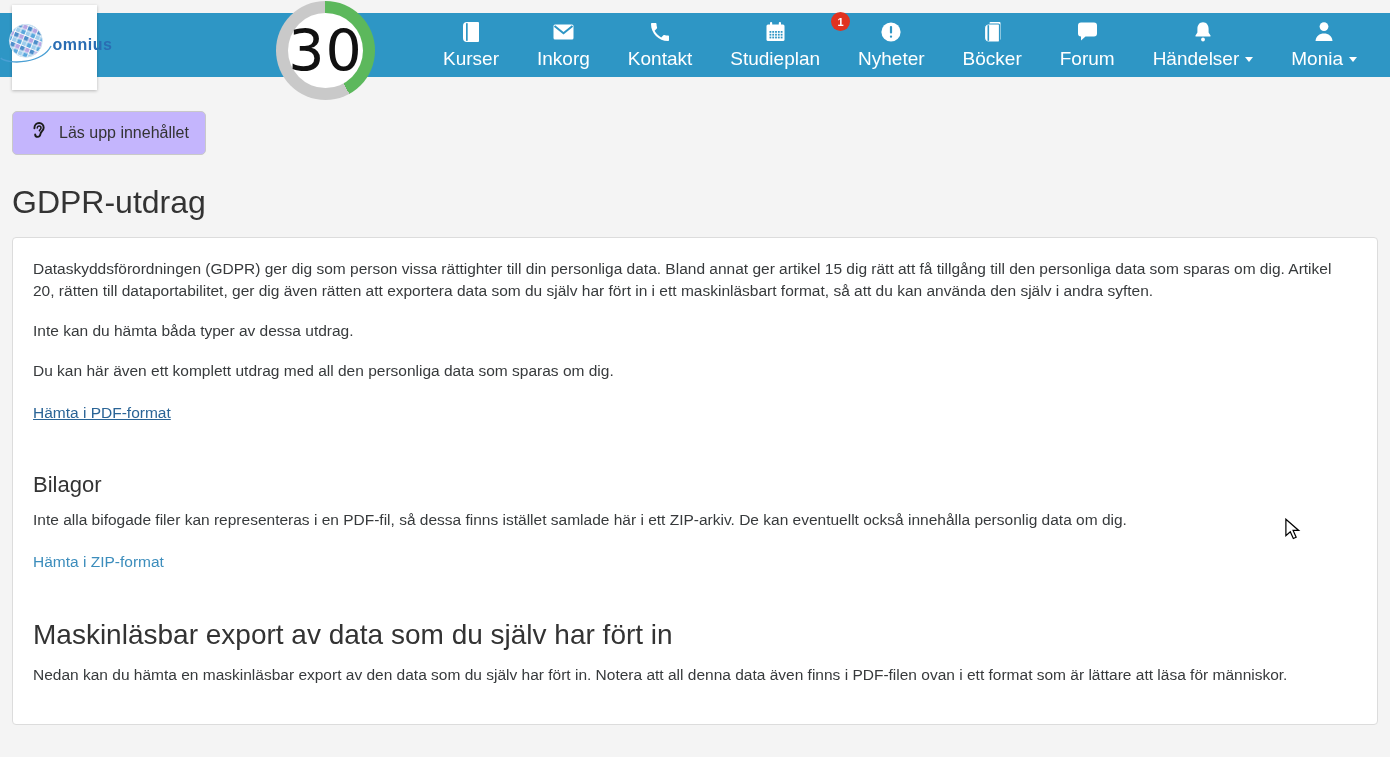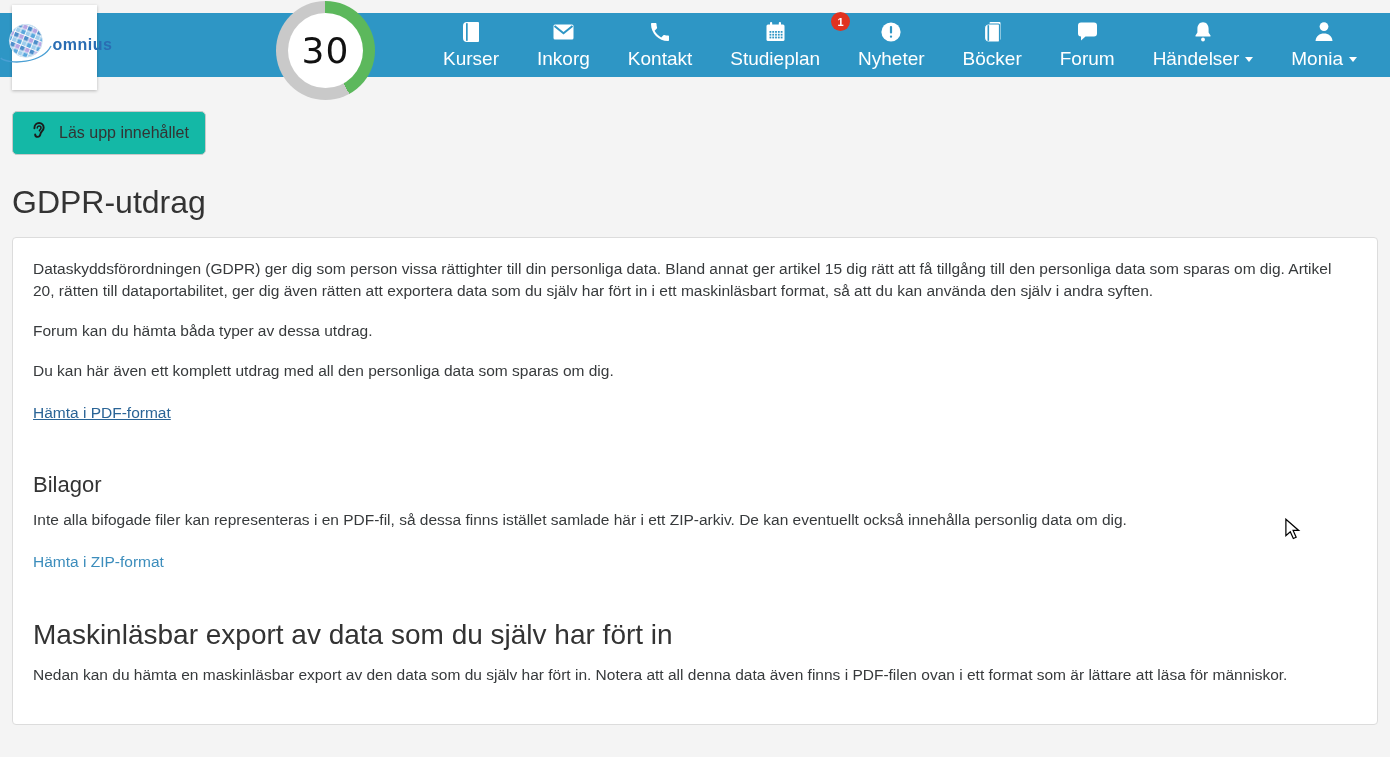--- a/index.html
+++ b/index.html
@@ -32,21 +32,21 @@
   .logo-inner{display:flex;flex-direction:row;align-items:center;}
   .logo-text{color:#2a6db3;font-size:16px;font-weight:600;letter-spacing:.5px;margin-top:-6px;}
   .timer{
     position:absolute;left:276px;top:1px;width:99px;height:99px;border-radius:50%;
     display:flex;align-items:center;justify-content:center;z-index:3;
     background:conic-gradient(var(--ring) 0 42%, var(--track) 42% 100%);
   }
   .timer-inner{
     width:75px;height:75px;border-radius:50%;background:#fff;
     display:flex;align-items:center;justify-content:center;
-    font-size:36px;color:#111;letter-spacing:1px;font-family:"DejaVu Sans",sans-serif;
+    font-size:57px;color:#111;letter-spacing:1px;font-family:"DejaVu Sans",sans-serif;
   }
   .nav-items{
     position:absolute;right:14px;top:13px;height:64px;display:flex;align-items:center;
   }
   .nav-item{
     display:flex;flex-direction:column;align-items:center;gap:4px;
     padding:0 19px;color:#fff;text-decoration:none;cursor:pointer;position:relative;
   }
   .nav-icon{position:relative;height:24px;display:flex;align-items:flex-end;}
   .nav-label{font-size:19px;white-space:nowrap;display:flex;align-items:center;gap:6px;text-align:right;}
@@ -55,21 +55,21 @@
     background:var(--badge-bg);color:#fff;font-size:11px;font-weight:bold;
     display:flex;align-items:center;justify-content:center;padding:0 5px;
   }
   .caret{
     width:0;height:0;border-left:4.5px solid transparent;border-right:4.5px solid transparent;
     border-top:5px solid #fff;display:inline-block;
   }
   
   .read-btn{
     display:inline-flex;align-items:center;gap:10px;margin:12px 0 0 12px;
-    background:#14b8a6;border:1px solid #c9c9c9;border-radius:5px;
+    background:#c4b5fd;border:1px solid #c9c9c9;border-radius:5px;
     padding:8px 16px;font-size:16px;color:#333;cursor:pointer;
     font-family:inherit;
   }
   h1.page-title{
     margin:30px 12px 0 12px;font-size:32px;font-weight:500;color:#333;line-height:1.1;
   }
   .card{
     margin:17px 12px 0 12px;background:#fff;border:1px solid var(--card-border);
     border-radius:4px;padding:20px;
   }
@@ -236,21 +236,21 @@
       <path d="M9.9 8.4 c0-1.4 1-2.4 2.3-2.4 1.3 0 2.2 1 2.2 2.3 0 1.6-1.6 1.9-1.9 3.4" fill="none" stroke="#1c1c1c" stroke-width="1.8" stroke-linecap="round"></path>
     </svg>
   </span>
   <span>Läs upp innehållet</span>
 </button>
 
 <h1 class="page-title">GDPR-utdrag</h1>
 
 <div class="card">
   <p>Dataskyddsförordningen (GDPR) ger dig som person vissa rättighter till din personliga data. Bland annat ger artikel 15 dig rätt att få tillgång till den personliga data som sparas om dig. Artikel 20, rätten till dataportabilitet, ger dig även rätten att exportera data som du själv har fört in i ett maskinläsbart format, så att du kan använda den själv i andra syften.</p>
-  <p>Forum kan du hämta båda typer av dessa utdrag.</p>
+  <p>Inte kan du hämta båda typer av dessa utdrag.</p>
 
   <p>Du kan här även ett komplett utdrag med all den personliga data som sparas om dig.</p>
   <a class="dl-link visited">Hämta i PDF-format</a>
 
   <h3>Bilagor</h3>
   <p>Inte alla bifogade filer kan representeras i en PDF-fil, så dessa finns istället samlade här i ett ZIP-arkiv. De kan eventuellt också innehålla personlig data om dig.</p>
   <a class="dl-link plain">Hämta i ZIP-format</a>
 
   <h2>Maskinläsbar export av data som du själv har fört in</h2>
   <p>Nedan kan du hämta en maskinläsbar export av den data som du själv har fört in. Notera att all denna data även finns i PDF-filen ovan i ett format som är lättare att läsa för människor.</p>

